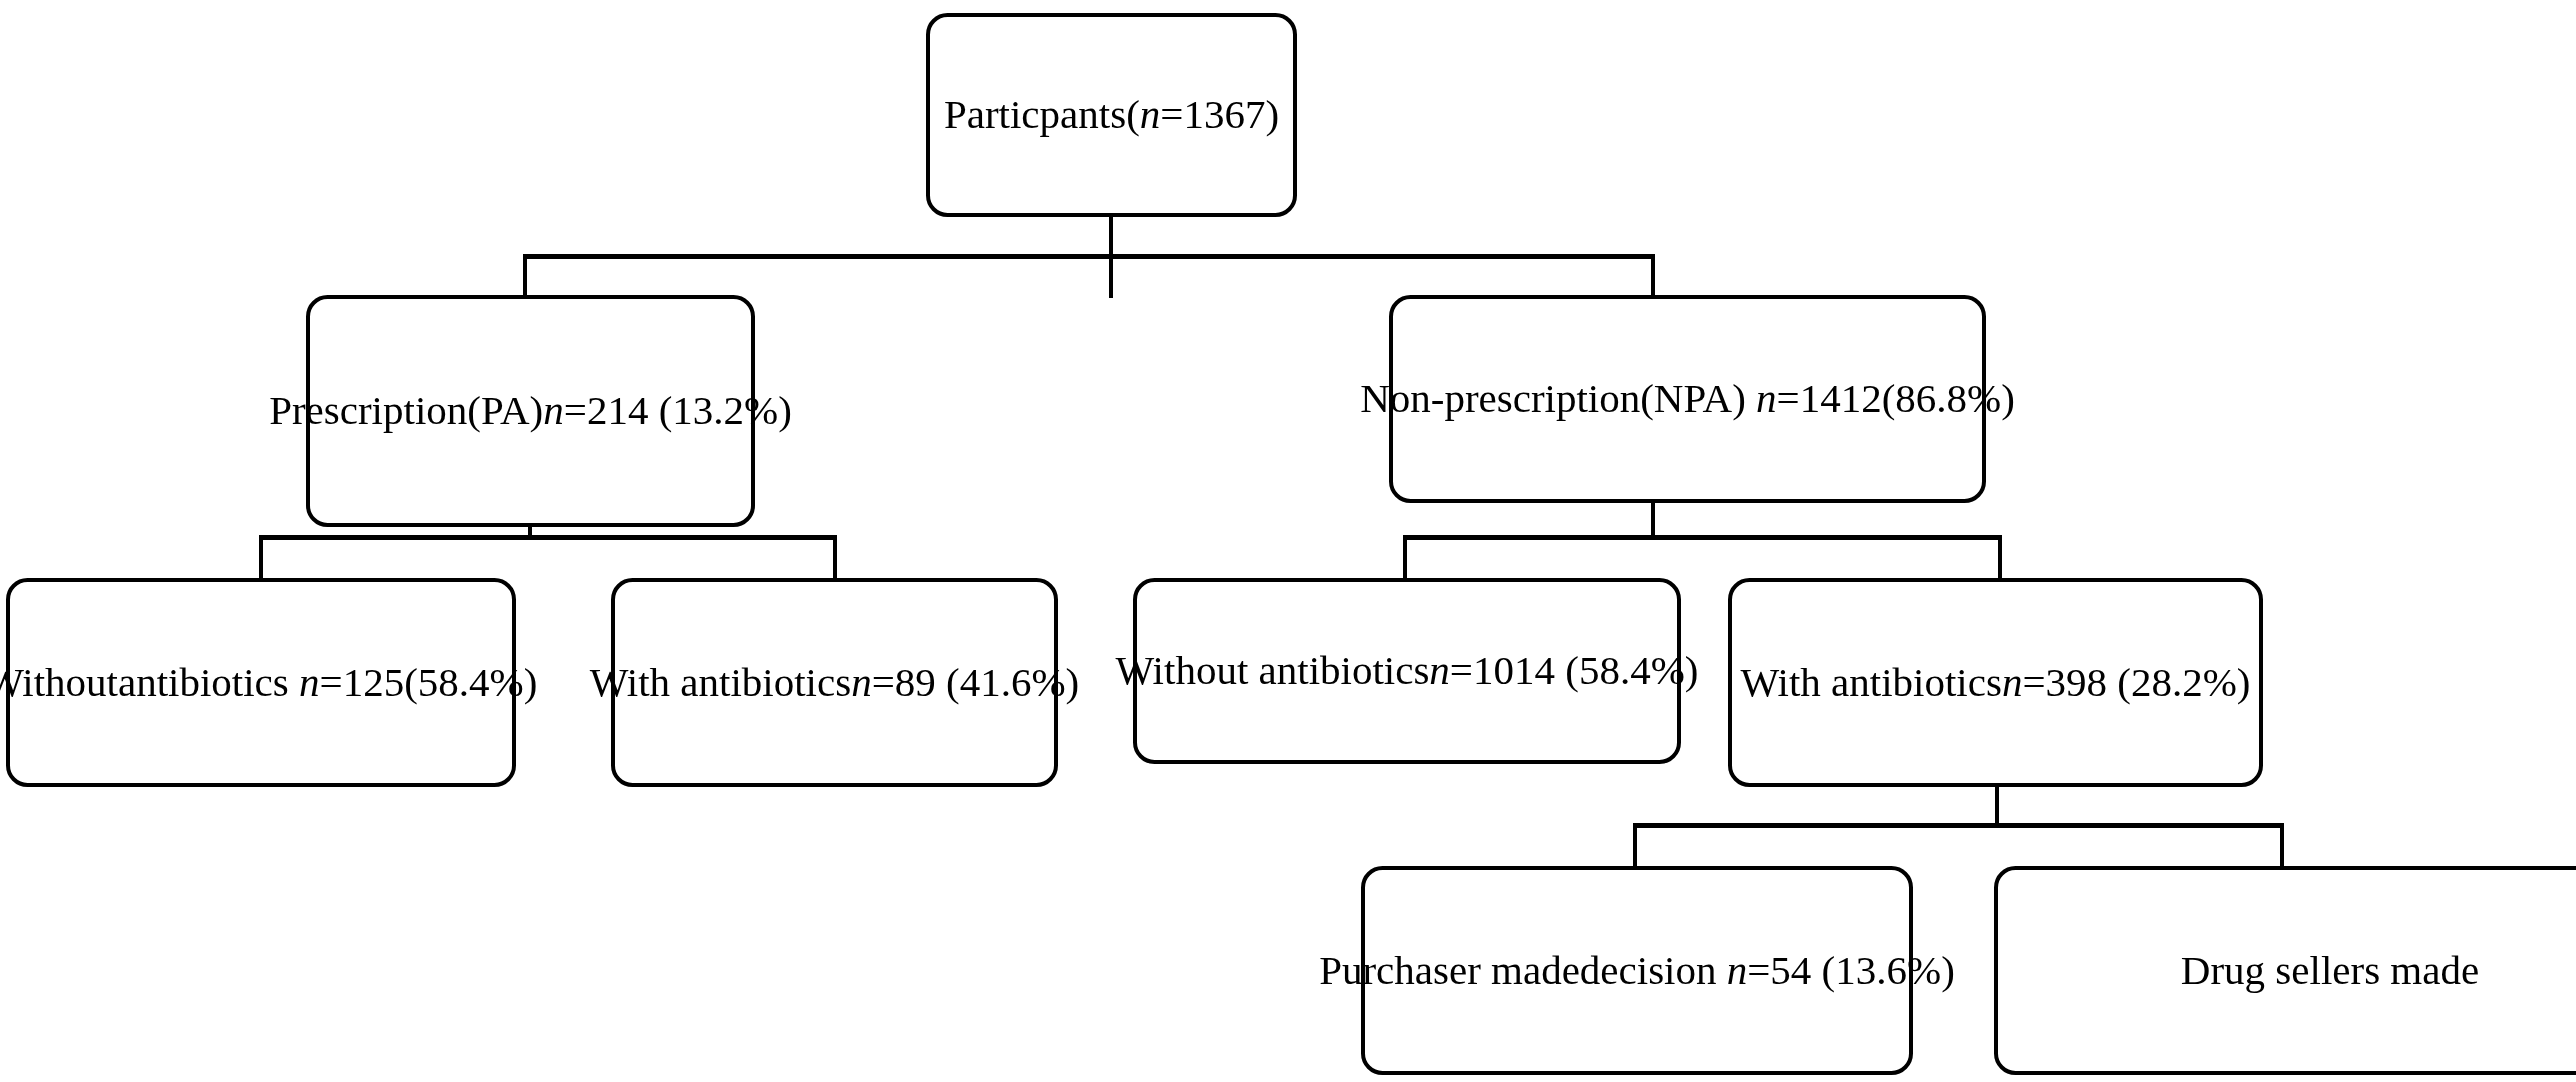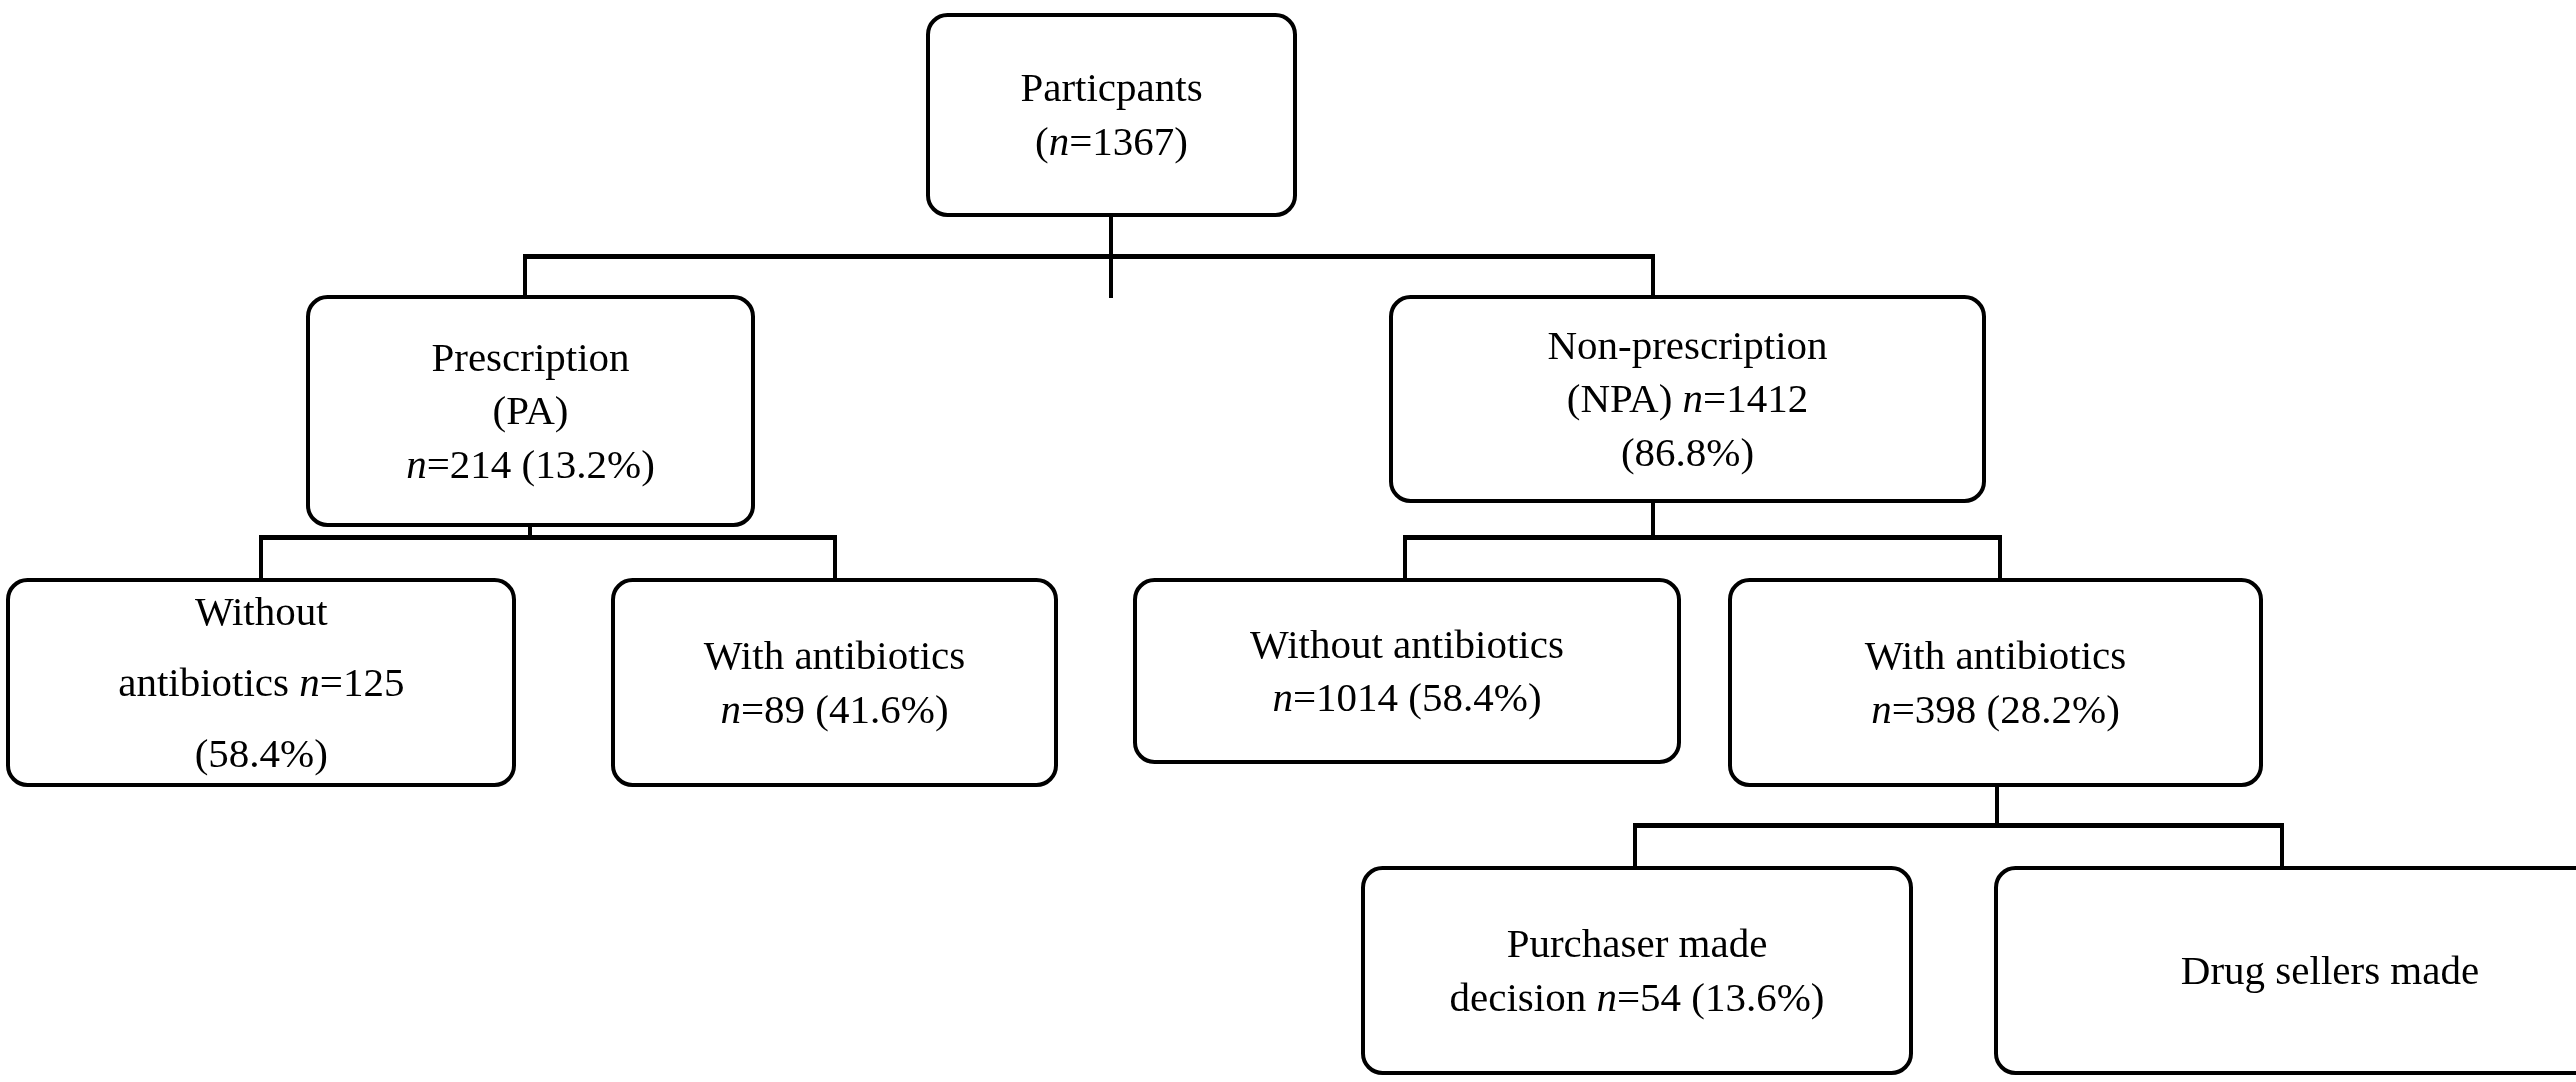--- a/index.html
+++ b/index.html
@@ -19,21 +19,21 @@
     background: #ffffff;
     overflow: hidden;
   }
   .node-box {
     position: absolute;
     box-sizing: border-box;
     border: 4.4px solid #000000;
     border-radius: 21.5px;
     background: #ffffff;
     display: flex;
-    flex-direction: column;
+    flex-direction: row;
     align-items: center;
     justify-content: center;
     text-align: center;
     line-height: 1.30;
     font-size: 41px;
     padding: 2.5px 7.6px;
     z-index: 2;
   }
   .node-line {
     display: block;
@@ -100,21 +100,21 @@
   </div>
 
   <div class="node-box" style="left:1389px; top:295px; width:597px; height:208px;">
     <span class="node-line">Non-prescription</span>
     <span class="node-line">
       <span>(NPA) </span><i>n</i><span>=1412</span>
     </span>
     <span class="node-line">(86.8%)</span>
   </div>
 
-  <div class="node-box" style="left:6.3px; top:578px; width:510px; height:209px;justify-content:space-between;">
+  <div class="node-box" style="left:6.3px; top:578px; width:510px; height:209px;">
     <span class="node-line">Without</span>
     <span class="node-line">
       <span>antibiotics </span><i>n</i><span>=125</span>
     </span>
     <span class="node-line">(58.4%)</span>
   </div>
 
   <div class="node-box" style="left:611px; top:578px; width:447px; height:209px;">
     <span class="node-line">With antibiotics</span>
     <span class="node-line">

